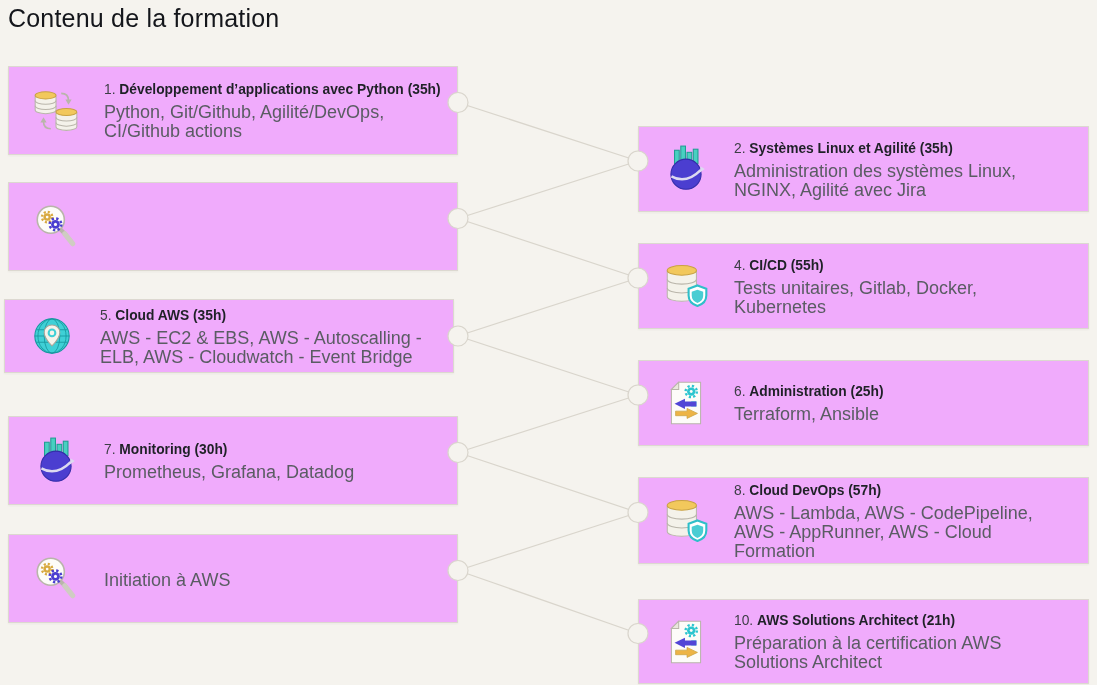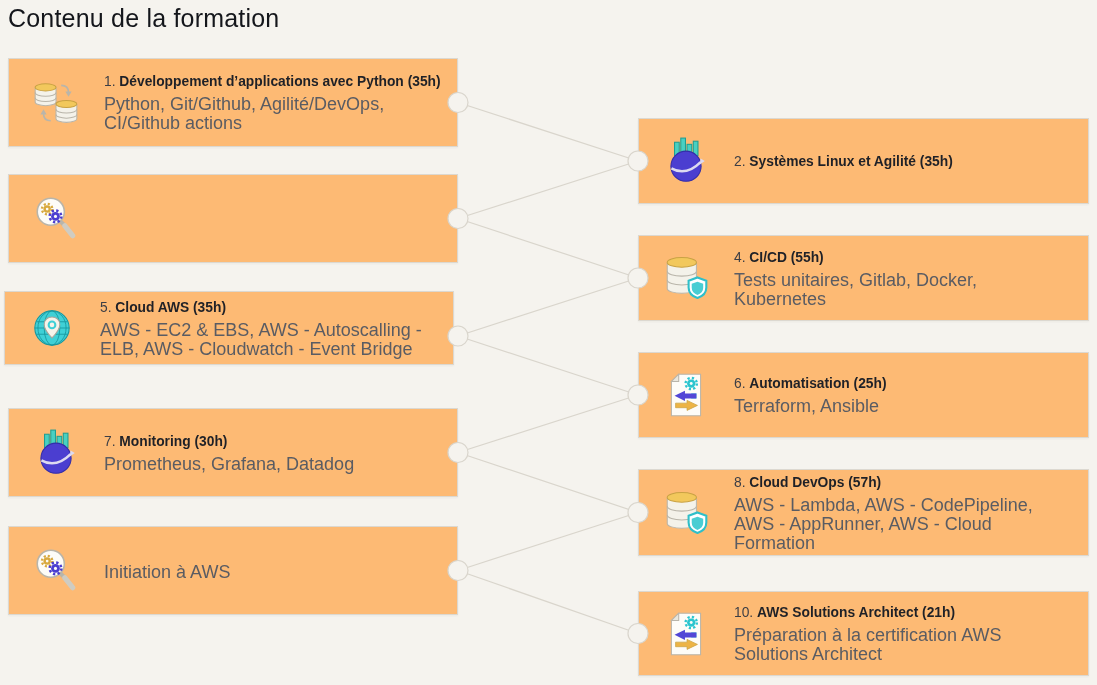--- a/index.html
+++ b/index.html
@@ -7,24 +7,25 @@
     width:1097px;height:685px;position:relative;overflow:hidden;
     background:#f5f3ee;
     font-family:"Liberation Sans","DejaVu Sans",sans-serif;
   }
   .page-title{
     position:absolute;left:8px;top:4px;margin:0;
     font-size:25px;font-weight:400;color:#14161b;letter-spacing:.2px;
   }
   .card{
     position:absolute;box-sizing:border-box;
-    background:#fdba74;border:1px solid #dcd8d0;
+    background:#f0abfc;border:1px solid #dcd8d0;
     display:flex;align-items:center;
     box-shadow:0 1px 2px rgba(60,55,40,.05);
     z-index:1;
+    margin-top:8px;
   }
   .icon{width:50px;height:50px;flex:none;margin-left:22px;}
   .txt{margin-left:23px;padding-right:14px;}
   .ttl{font-size:13.8px;color:#24262c;line-height:19px;}
   .num{font-weight:400;color:#3c3e45;}
   .strong{font-weight:700;color:#1f2127;}
   .sub{font-size:18px;color:#5a5c63;line-height:19px;margin-top:4px;}
   #connectors{
     position:absolute;left:0;top:0;width:1097px;height:685px;
     z-index:2;pointer-events:none;
@@ -131,20 +132,21 @@
     <div class="sub">Python, Git/Github, Agilité/DevOps, CI/Github actions</div>
   </div>
 </div>
 
 <div class="card" style="left:638px;top:118px;width:451px;height:86px">
   <svg class="icon">
       <use href="#sym-monitoring"></use>
     </svg>
   <div class="txt">
     <div class="ttl"><span class="num">2.</span> <span class="strong">Systèmes Linux et Agilité (35h)</span></div>
+    <div class="sub">Administration des systèmes Linux, NGINX, Agilité avec Jira</div>
   </div>
 </div>
 
 <div class="card" style="left:8px;top:174px;width:450px;height:89px">
   <svg class="icon">
       <use href="#sym-search-gears"></use>
     </svg>
 </div>
 
 <div class="card" style="left:638px;top:235px;width:451px;height:86px">
@@ -165,21 +167,21 @@
     <div class="ttl"><span class="num">5.</span> <span class="strong">Cloud AWS (35h)</span></div>
     <div class="sub">AWS - EC2 &amp; EBS, AWS - Autoscalling - ELB, AWS - Cloudwatch - Event Bridge</div>
   </div>
 </div>
 
 <div class="card" style="left:638px;top:352px;width:451px;height:86px">
   <svg class="icon">
       <use href="#sym-doc-gear-arrows"></use>
     </svg>
   <div class="txt">
-    <div class="ttl"><span class="num">6.</span> <span class="strong">Automatisation (25h)</span></div>
+    <div class="ttl"><span class="num">6.</span> <span class="strong">Administration (25h)</span></div>
     <div class="sub">Terraform, Ansible</div>
   </div>
 </div>
 
 <div class="card" style="left:8px;top:408px;width:450px;height:89px">
   <svg class="icon">
       <use href="#sym-monitoring"></use>
     </svg>
   <div class="txt">
     <div class="ttl"><span class="num">7.</span> <span class="strong">Monitoring (30h)</span></div>

